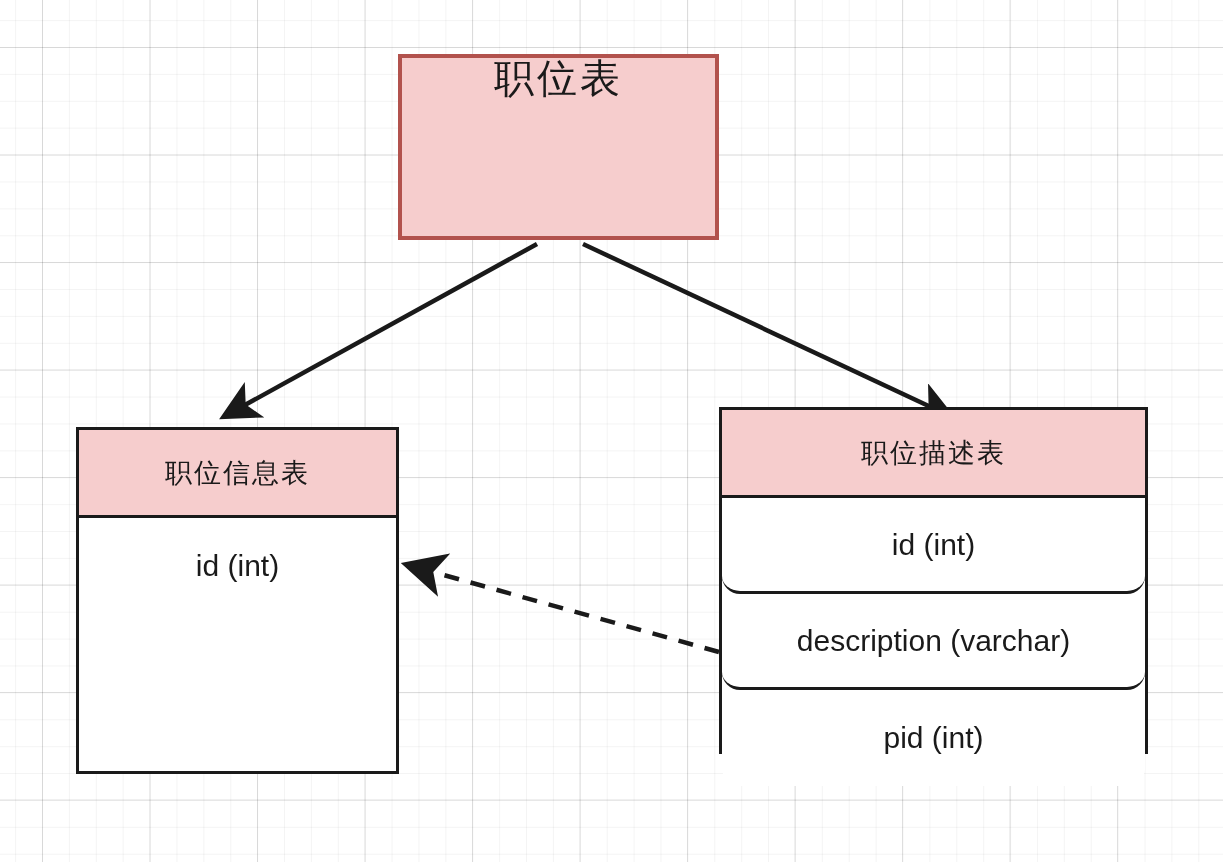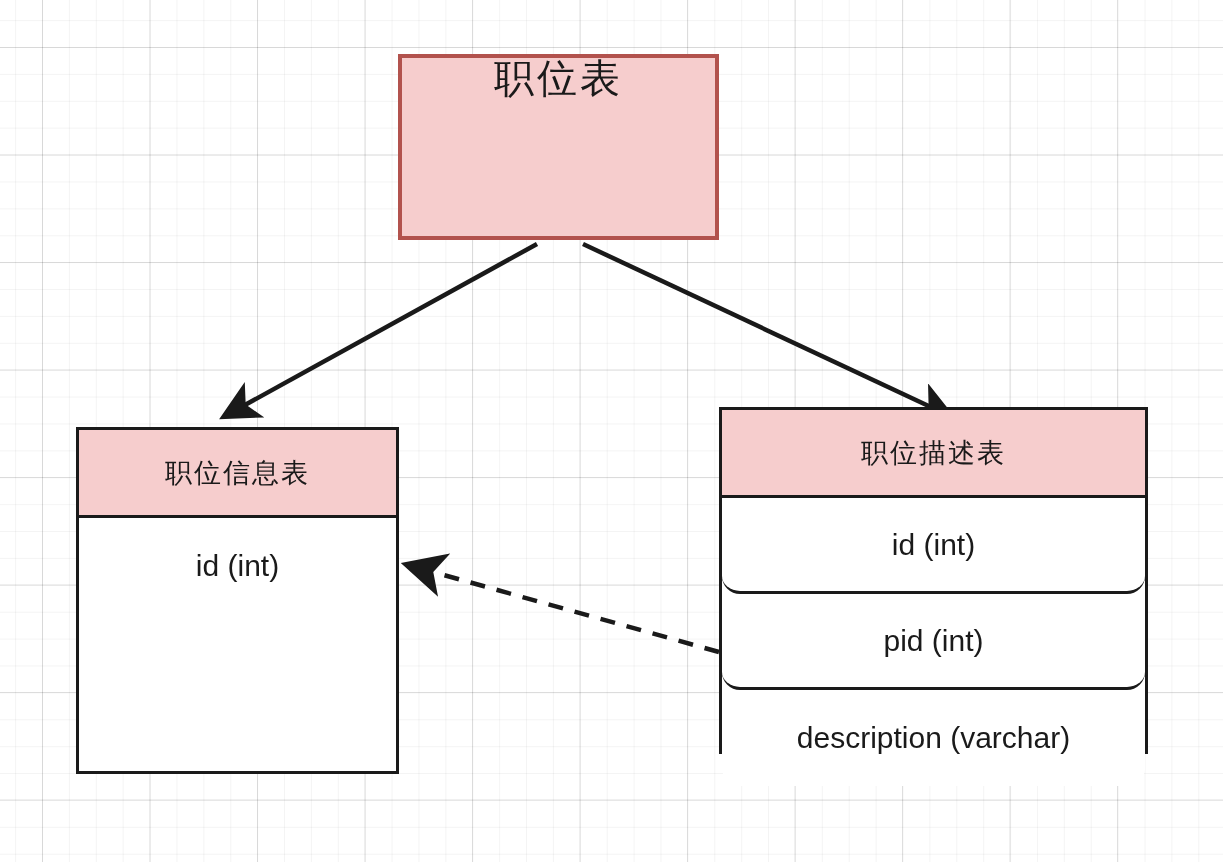--- a/index.html
+++ b/index.html
@@ -142,20 +142,20 @@
   </div>
 
   <div class="entity" id="entity-right">
     <div class="entity-header">
       <span class="entity-header-title">职位描述表</span>
     </div>
     <div class="entity-field">
       <span class="entity-field-label">id (int)</span>
     </div>
     <div class="entity-field">
-      <span class="entity-field-label">pid (int)</span>
+      <span class="entity-field-label">description (varchar)</span>
     </div>
     <div class="entity-field">
-      <span class="entity-field-label">description (varchar)</span>
+      <span class="entity-field-label">pid (int)</span>
     </div>
   </div>
 
 </div>
 
 </body></html>

